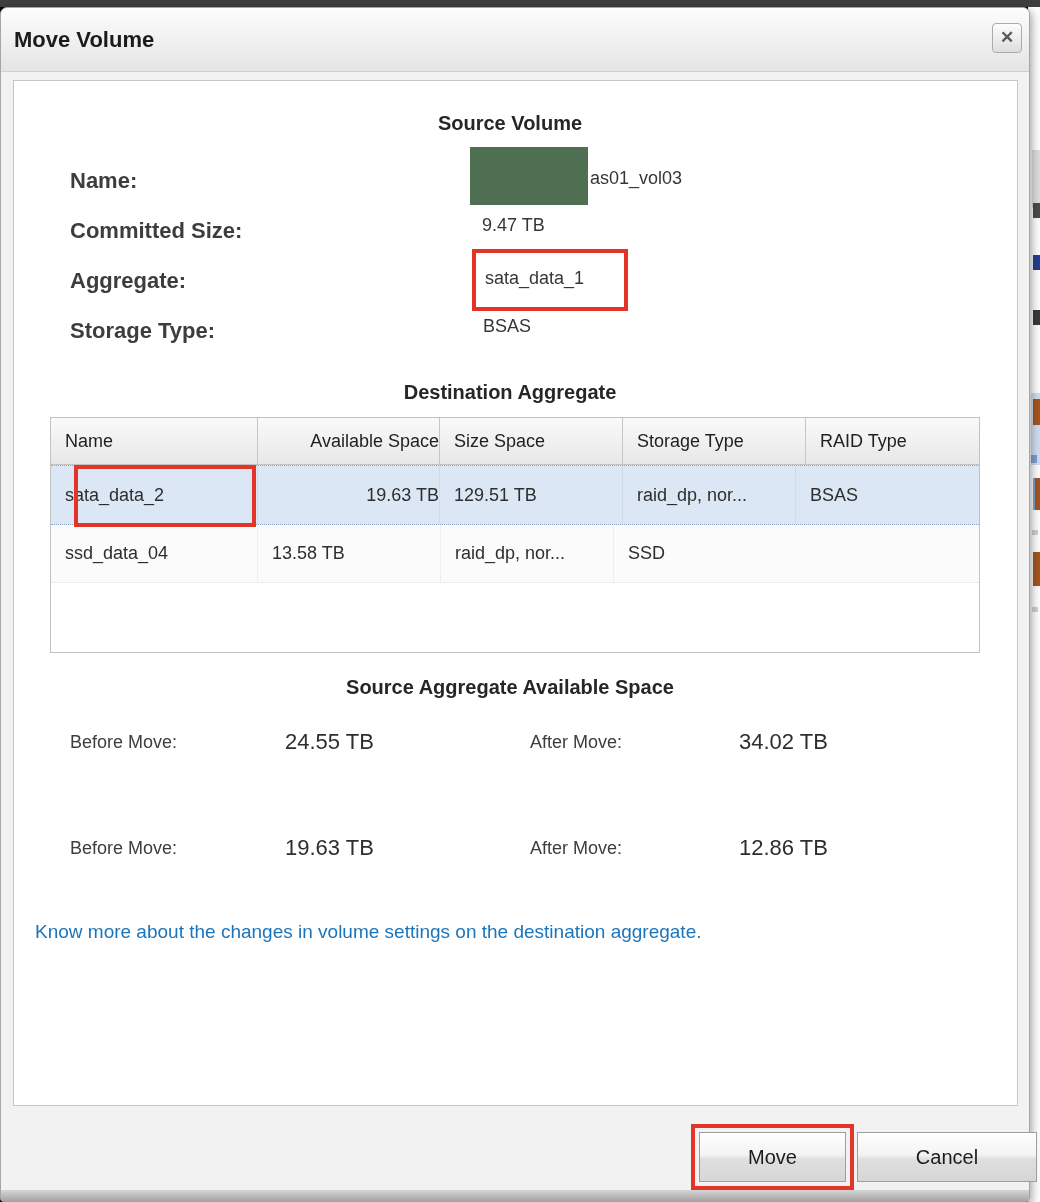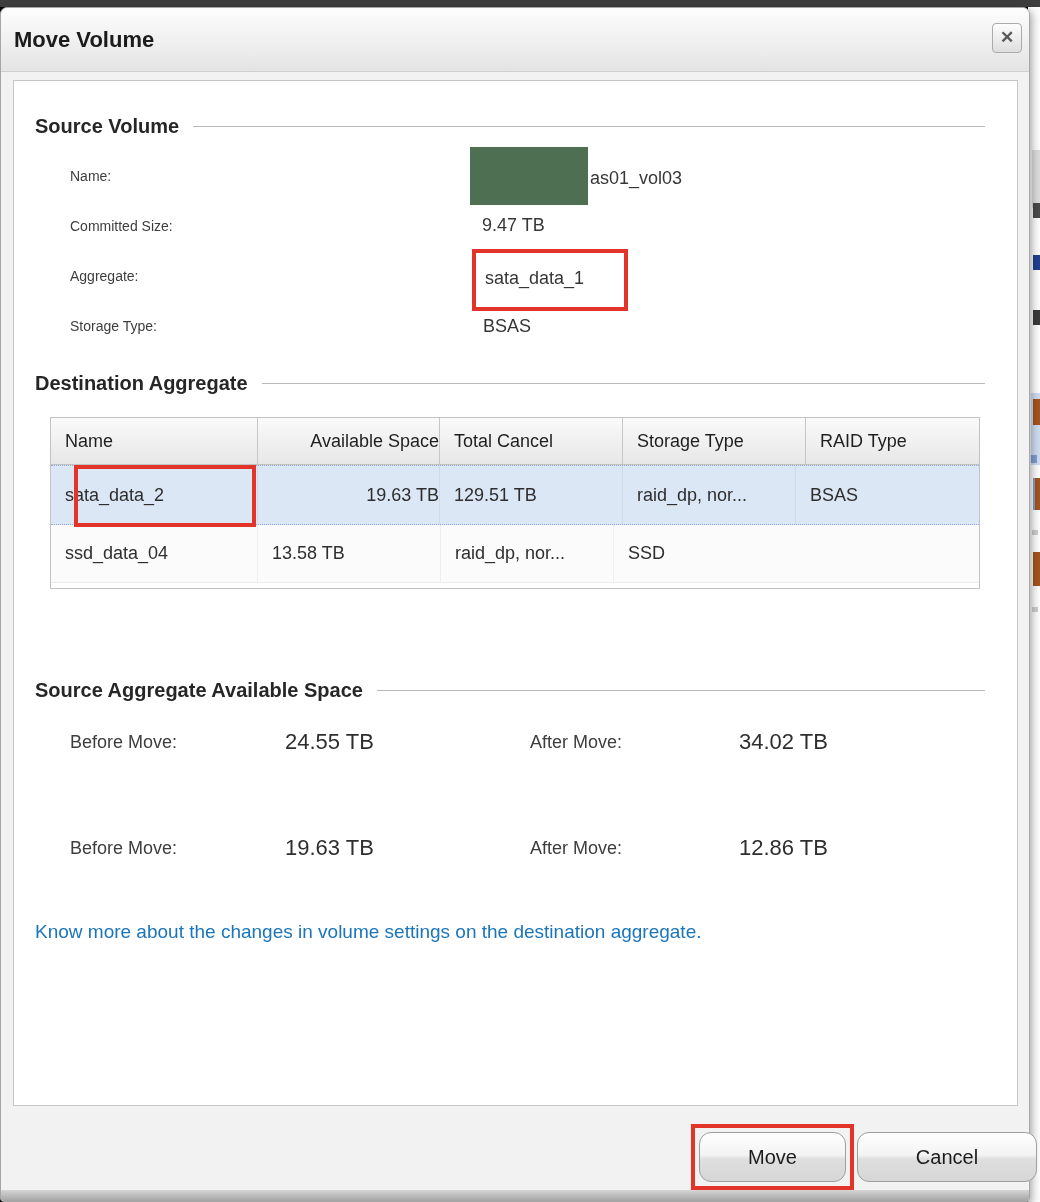--- a/index.html
+++ b/index.html
@@ -27,51 +27,51 @@
     position:absolute; right:7px; top:15px; width:30px; height:30px;
     background:linear-gradient(#fdfdfd, #dedede); border:1px solid #ababab; border-radius:4px;
     color:#5a5a5a; font-size:17px; font-weight:bold; text-align:center; line-height:28px; cursor:pointer;
   }
 
   .panel {
     position:absolute; left:12px; top:72px; width:1005px; height:1026px;
     background:#ffffff; border:1px solid #c6c6c6;
   }
 
-  .section-heading { position:absolute; left:21px; right:32px; display:flex; align-items:center; height:28px; }
+  .section-heading { position:absolute; left:21px; right:32px; display:flex; align-items:center; height:28px;flex-direction:column; }
   .section-heading .txt { font-size:20px; font-weight:bold; color:#262626; white-space:nowrap; }
   .section-heading .rule { flex:1; height:1px; background:#b9b9b9; margin-left:14px; }
 
-  .field-label { position:absolute; left:56px; font-size:14px; color:#3d3d3d; }
+  .field-label { position:absolute; left:56px; font-size:22px; color:#3d3d3d;font-weight:bold; }
   .field-value { position:absolute; font-size:18px; color:#363636; }
 
   .redaction { position:absolute; left:456px; top:66px; width:118px; height:58px; background:#4f6f53; z-index:4; }
 
   .ann-box { position:absolute; border:4px solid #e3342a; z-index:6; background:transparent; }
 
-  .agg-table { position:absolute; left:36px; top:336px; width:930px; height:172px; background:#fff; border:1px solid #c2c2c2; }
+  .agg-table { position:absolute; left:36px; top:336px; width:930px; height:236px; background:#fff; border:1px solid #c2c2c2; }
   .t-header { display:flex; height:47px; background:linear-gradient(#fafafa,#e7e7e7); border-bottom:1px solid #c2c2c2; }
   .t-header .cell { font-size:18px; color:#1f1f1f; line-height:46px; padding-left:14px; border-right:1px solid #c6c6c6; overflow:hidden; white-space:nowrap; }
   .t-header .cell:last-child { border-right:none; }
   .t-row { display:flex; }
   .t-row .cell { font-size:18px; color:#2e2e2e; padding-left:14px; border-right:1px solid rgba(0,0,0,0.05); overflow:hidden; white-space:nowrap; }
   .t-row .cell:last-child { border-right:none; }
   .row-selected { height:60px; background:#dce7f6; border-top:1px dotted #90a8d9; border-bottom:1px dotted #90a8d9; }
   .row-selected .cell { line-height:58px; }
   .row-plain { height:58px; background:#fbfbfb; border-bottom:1px solid #ececec; }
   .row-plain .cell { line-height:57px; }
   .col-0{width:207px;} .col-1{width:182px;text-align:right;} .col-2{width:183px;} .col-3{width:173px;} .col-4{flex:1;}
 
   .space-label { position:absolute; font-size:18px; color:#3d3d3d; }
   .space-value { position:absolute; font-size:22px; color:#2e2e2e; }
 
   .help-link { position:absolute; left:21px; top:840px; font-size:19px; color:#1b75bc; cursor:pointer; text-decoration:none; }
 
   .btn {
-    position:absolute; height:50px; border:1px solid #9e9e9e; border-radius:12px;
+    position:absolute; height:50px; border:1px solid #9e9e9e; border-radius:0;
     background:linear-gradient(#fefefe 0%, #f3f3f3 46%, #dfdfdf 54%, #d6d6d6 100%);
     box-shadow:inset 0 1px 0 #ffffff;
     font-size:20px; color:#1c1c1c; text-align:center; line-height:48px; cursor:pointer;
     font-family:"Liberation Sans", sans-serif;
   }
   .move-btn { left:698px; top:1124px; width:147px; }
   .cancel-btn { left:856px; top:1124px; width:180px; }
 
   .dialog-bottom-edge {
     position:absolute; left:0; bottom:0; width:100%; height:11px;
@@ -120,30 +120,30 @@
       <div class="field-label" style="top:137px;">Committed Size:</div>
       <div class="field-value" style="left:468px; top:134px;">9.47 TB</div>
 
       <div class="field-label" style="top:187px;">Aggregate:</div>
       <div class="ann-box" style="left:458px; top:168px; width:156px; height:62px;"></div>
       <div class="field-value" style="left:471px; top:187px;">sata_data_1</div>
 
       <div class="field-label" style="top:237px;">Storage Type:</div>
       <div class="field-value" style="left:469px; top:235px;">BSAS</div>
 
-      <div class="section-heading" style="top:288px;align-items:center;">
+      <div class="section-heading" style="top:300px;align-items:center;">
         <span class="txt">Destination Aggregate</span>
         <span class="rule"></span>
       </div>
 
       <div class="agg-table">
         <div class="t-header">
           <div class="cell col-0">Name</div>
           <div class="cell col-1">Available Space</div>
-          <div class="cell col-2">Total Cancel</div>
+          <div class="cell col-2">Size Space</div>
           <div class="cell col-4">Storage Type</div>
           <div class="cell col-3">RAID Type</div>
         </div>
         <div class="t-row row-selected">
           <div class="cell col-0">sata_data_2</div>
           <div class="cell col-1">19.63 TB</div>
           <div class="cell col-2">129.51 TB</div>
           <div class="cell col-3">raid_dp, nor...</div>
           <div class="cell col-4">BSAS</div>
         </div>

